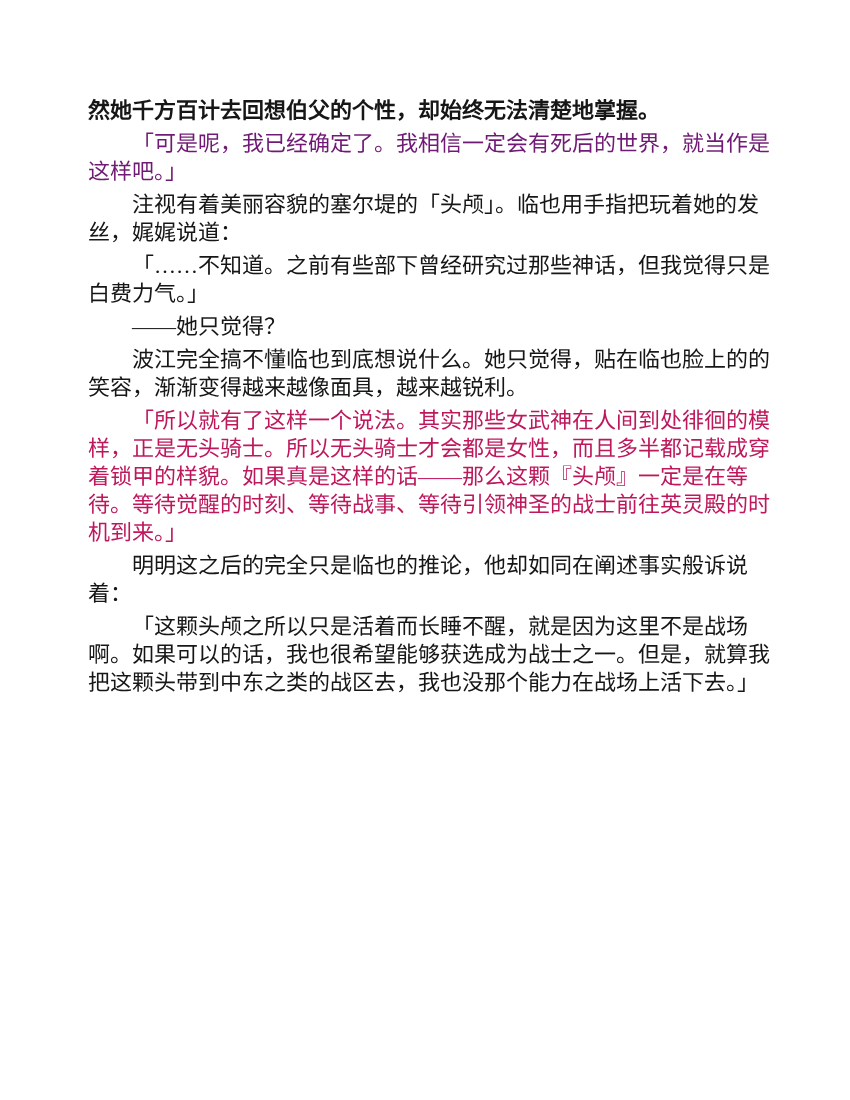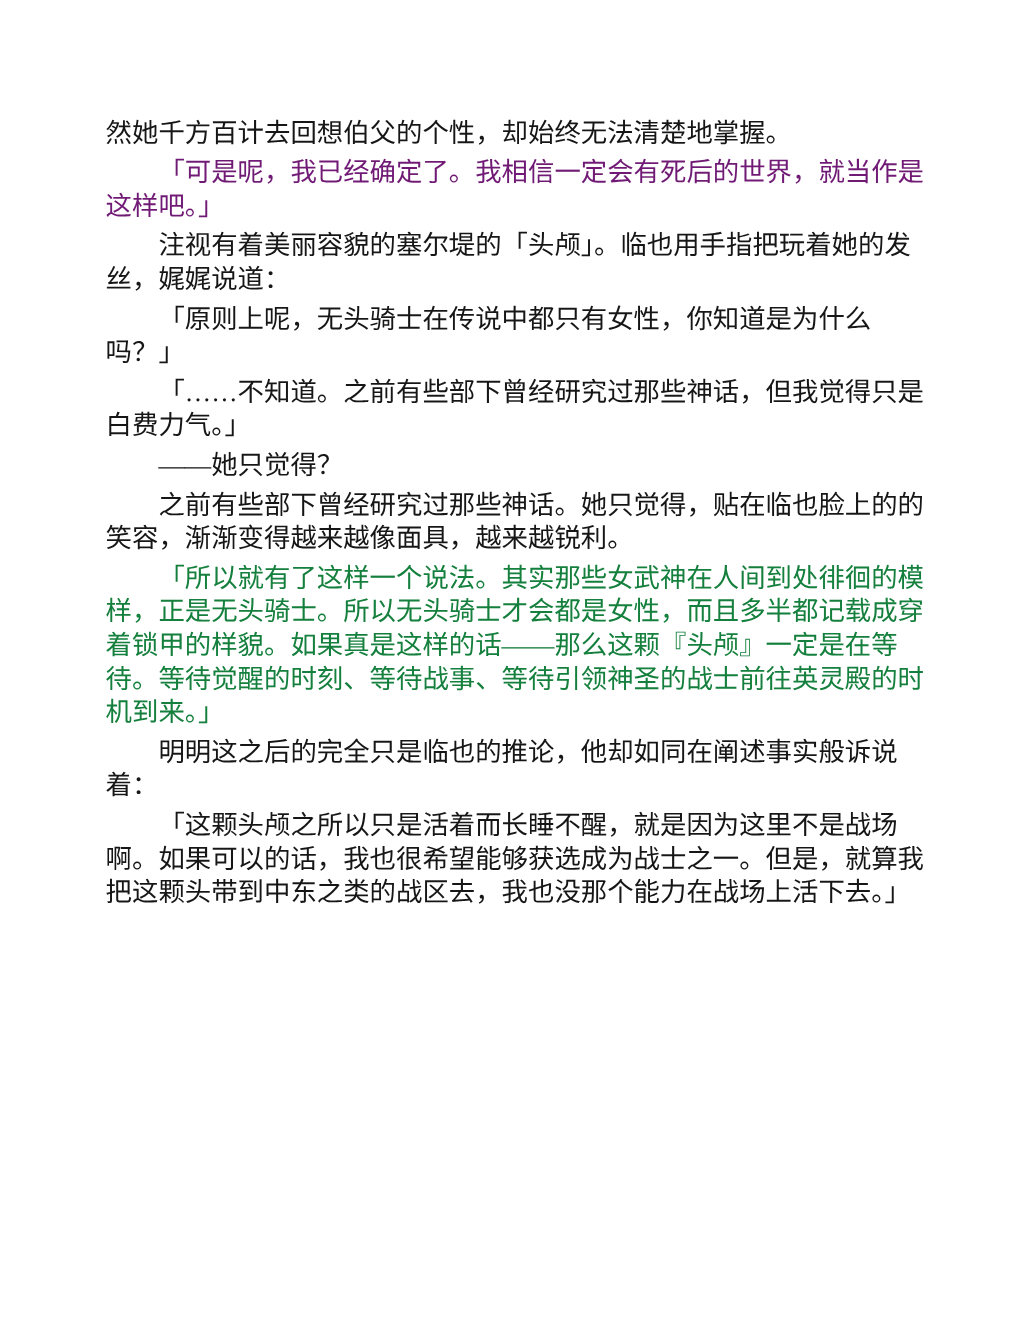--- a/index.html
+++ b/index.html
@@ -30,34 +30,34 @@
     color: #161616;
     text-align: left;
     text-indent: 2em;
     letter-spacing: 0;
     word-break: normal;
     line-break: strict;
     font-kerning: none;
   }
   .text-column p:first-child {
     margin-top: 0;
+    font-weight: bold;
   }
   .text-column p.no-indent {
     text-indent: 0;
   }
 </style>
 </head>
 <body style="background: rgb(255, 255, 255);">
 
 <main class="page">
   <div class="text-column">
     <p class="no-indent" style="color: rgb(22, 22, 22);">然她千方百计去回想伯父的个性，却始终无法清楚地掌握。</p>
     <p style="color: #701a75;">「可是呢，我已经确定了。我相信一定会有死后的世界，就当作是这样吧。」</p>
     <p style="color: rgb(22, 22, 22);">注视有着美丽容貌的塞尔堤的「头颅」。临也用手指把玩着她的发丝，娓娓说道：</p>
-    <p style="color: rgb(22, 22, 22);">「原则上呢，无头骑士在传说中都只有女性，你知道是为什么吗？」</p>
     <p style="color: rgb(22, 22, 22);">「……不知道。之前有些部下曾经研究过那些神话，但我觉得只是白费力气。」</p>
     <p style="color: rgb(22, 22, 22);">——她只觉得？</p>
-    <p style="color: rgb(22, 22, 22);">之前有些部下曾经研究过那些神话。她只觉得，贴在临也脸上的的笑容，渐渐变得越来越像面具，越来越锐利。</p>
-    <p style="color: #15803d;">「所以就有了这样一个说法。其实那些女武神在人间到处徘徊的模样，正是无头骑士。所以无头骑士才会都是女性，而且多半都记载成穿着锁甲的样貌。如果真是这样的话——那么这颗『头颅』一定是在等待。等待觉醒的时刻、等待战事、等待引领神圣的战士前往英灵殿的时机到来。」</p>
+    <p style="color: rgb(22, 22, 22);">波江完全搞不懂临也到底想说什么。她只觉得，贴在临也脸上的的笑容，渐渐变得越来越像面具，越来越锐利。</p>
+    <p style="color: #be185d;">「所以就有了这样一个说法。其实那些女武神在人间到处徘徊的模样，正是无头骑士。所以无头骑士才会都是女性，而且多半都记载成穿着锁甲的样貌。如果真是这样的话——那么这颗『头颅』一定是在等待。等待觉醒的时刻、等待战事、等待引领神圣的战士前往英灵殿的时机到来。」</p>
     <p style="color: rgb(22, 22, 22);">明明这之后的完全只是临也的推论，他却如同在阐述事实般诉说着：</p>
     <p style="color: rgb(22, 22, 22);">「这颗头颅之所以只是活着而长睡不醒，就是因为这里不是战场啊。如果可以的话，我也很希望能够获选成为战士之一。但是，就算我把这颗头带到中东之类的战区去，我也没那个能力在战场上活下去。」</p>
   </div>
 </main>
 
 </body></html>

